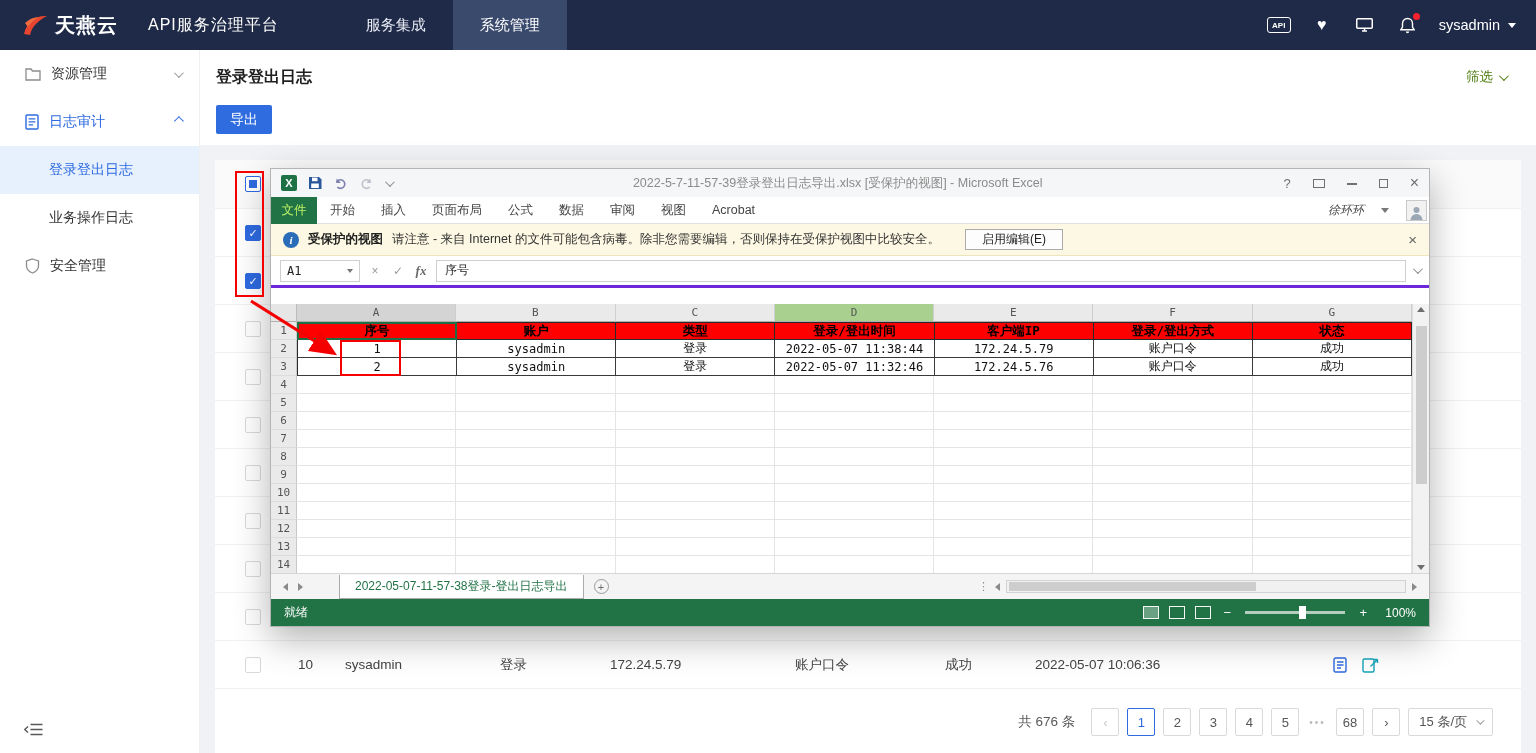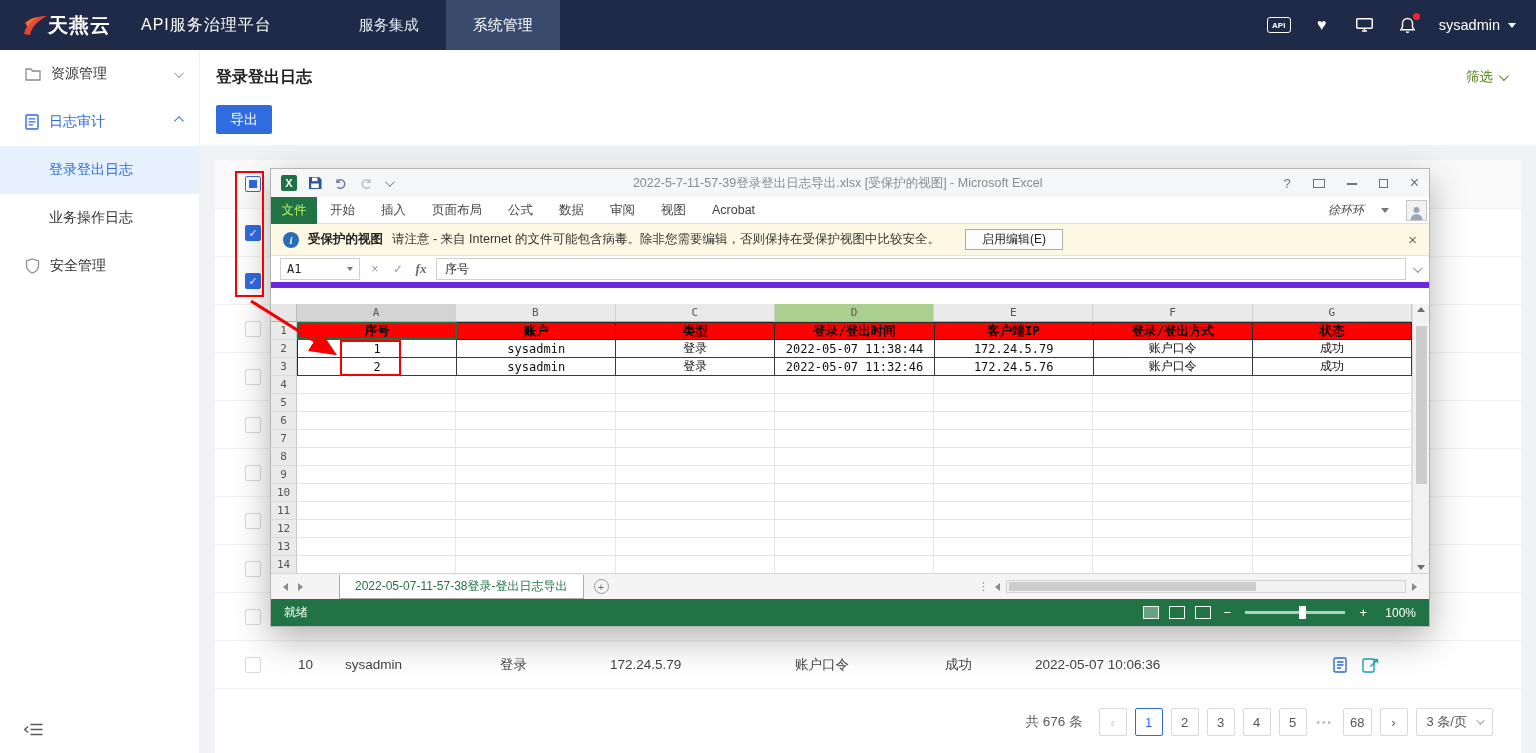--- a/index.html
+++ b/index.html
@@ -1,21 +1,21 @@
 <!DOCTYPE html>
 <html><head>
 <meta charset="utf-8">
 <style>
   * { margin:0; padding:0; box-sizing:border-box; }
   html,body { width:1536px; height:753px; overflow:hidden; }
   body { position:relative; font-family:"Liberation Sans","DejaVu Sans",sans-serif; background:#f0f2f5; color:#333; }
 
   
   .navbar { position:absolute; left:0; top:0; width:1536px; height:50px; background:#1e2a47; display:flex; align-items:center; z-index:40; }
-  .logo { display:flex; align-items:center; margin-left:22px; }
+  .logo { display:flex; align-items:center; gap:7px; margin-left:22px; }
   .logo-text { color:#fff; font-size:20px; font-weight:bold; letter-spacing:1px; }
   .app-title { color:#fff; font-size:16px; margin-left:30px; letter-spacing:1px; }
   .nav-menu { display:flex; height:50px; margin-left:60px; }
   .nav-item { height:50px; line-height:50px; padding:0 27px; color:#e8ecf5; font-size:15px; cursor:pointer; }
   .nav-item.active { background:#3a4a6d; color:#fff; }
   .nav-right { margin-left:auto; margin-right:20px; display:flex; align-items:center; gap:19px; color:#fff; }
   .nav-ico { position:relative; display:flex; align-items:center; justify-content:center; width:24px; height:20px; }
   .api-badge { border:1.5px solid #fff; border-radius:3px; width:24px; height:16px; font-size:8px; font-weight:bold; display:flex; align-items:center; justify-content:center; }
   .heart-glyph { font-size:16px; line-height:1; }
   .bell-dot { position:absolute; right:0; top:-2px; width:7px; height:7px; background:#f5222d; border-radius:50%; }
@@ -84,21 +84,21 @@
   .xl-user { margin-left:auto; display:flex; align-items:center; gap:17px; color:#444; margin-right:2px;font-style:italic; }
   .xl-avatar { width:21px; height:21px; border:1px solid #c9c9c9; background:#f2f2f2; display:flex; align-items:flex-end; justify-content:center; overflow:hidden; }
 
   .xl-protected { height:32px; background:#fdf8e3; border-bottom:1px solid #eee4bd; display:flex; align-items:center; padding:0 12px; gap:9px; flex:none; }
   .pv-info { width:16px; height:16px; border-radius:50%; background:#2b6cb8; color:#fff; font-size:11px; font-style:italic; font-weight:bold; display:flex; align-items:center; justify-content:center; flex:none; font-family:"Liberation Serif",serif; }
   .pv-title { font-weight:bold; font-size:12.5px; color:#222; white-space:nowrap; }
   .pv-msg { font-size:12.5px; color:#333; white-space:nowrap; }
   .pv-btn { margin-left:16px; height:21px; padding:0 16px; background:#fdfdfd; border:1px solid #ababab; font-size:12px; color:#222; cursor:pointer; font-family:inherit; white-space:nowrap; }
   .pv-close { margin-left:auto; color:#666; font-size:15px; cursor:pointer; }
 
-  .xl-formula { height:32px; background:#fff; border-bottom:6px solid #6d28d9; display:flex; align-items:center; padding:0 9px; gap:7px; flex:none; }
+  .xl-formula { height:32px; background:#fff; border-bottom:3px solid #6d28d9; display:flex; align-items:center; padding:0 9px; gap:7px; flex:none; }
   .xl-namebox { width:80px; height:22px; border:1px solid #cfcfcf; display:flex; align-items:center; padding:0 6px; gap:6px; font-family:"DejaVu Sans Mono",monospace; font-size:12px; color:#222; }
   .xl-namebox .caret-down { margin-left:auto; color:#777; border-top-width:4.5px; border-left-width:3.5px; border-right-width:3.5px; }
   .fb-ico { color:#9a9a9a; font-size:12px; width:16px; text-align:center; }
   .fb-fx { font-family:"Liberation Serif",serif; font-style:italic; font-weight:bold; color:#6a6a6a; font-size:13px; }
   .xl-fbar { flex:1; height:22px; border:1px solid #cfcfcf; display:flex; align-items:center; padding:0 8px; font-family:"DejaVu Sans Mono",monospace; font-size:12px; color:#222; }
   .fb-chev { color:#888; }
 
   .xl-gap { height:16px; background:#fff; flex:none; }
 
   .xl-grid { flex:1; display:flex; min-height:0; }
@@ -298,21 +298,21 @@
         <button class="pg-btn prev">‹</button>
         <button class="pg-btn active">1</button>
         <button class="pg-btn">2</button>
         <button class="pg-btn">3</button>
         <button class="pg-btn">4</button>
         <button class="pg-btn">5</button>
         <span class="pg-dots">•••</span>
         <button class="pg-btn">68</button>
         <button class="pg-btn">›</button>
         <div class="pg-size">
-          <span>3 条/页</span>
+          <span>15 条/页</span>
           <span class="chev down"></span>
         </div>
       </div>
   </div>
 </div>
 
 <div class="excel">
   <div class="xl-titlebar">
     <div class="xl-qat">
       <span class="xl-logo"></span>

